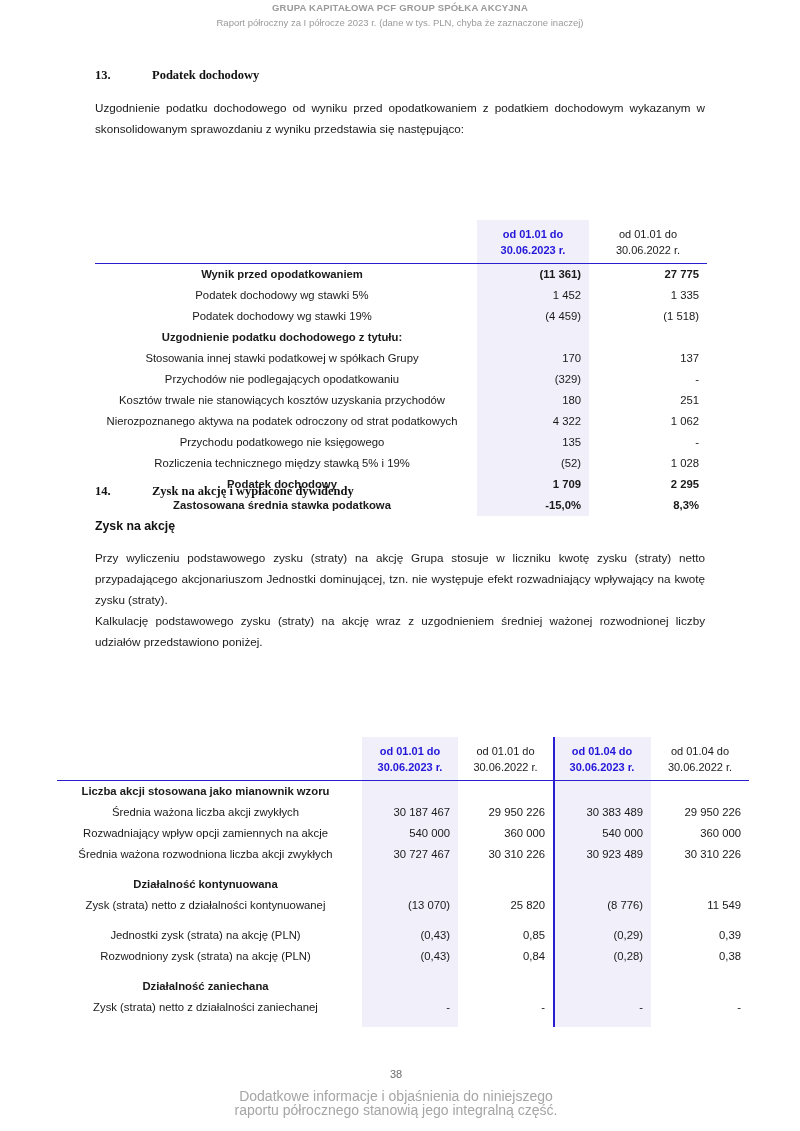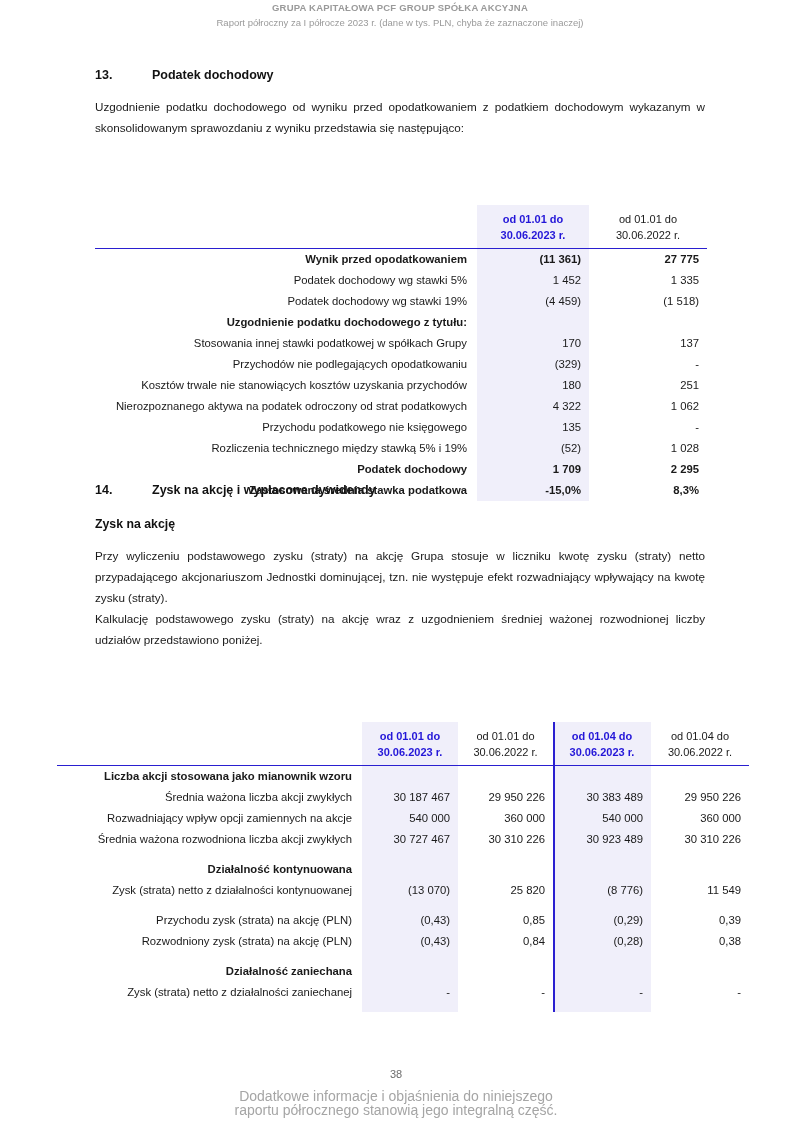--- a/index.html
+++ b/index.html
@@ -36,20 +36,21 @@
   .content {
     padding: 0 95px 0 95px;
   }
 
   .section-head {
     margin-top: 38px;
     font-size: 12.5px;
     font-weight: bold;
     color: #111;
     display: flex;
+    font-family: Liberation Serif, serif;
   }
   .section-head .num { width: 57px; flex: none; }
 
   p.body-text {
     font-size: 11.7px;
     line-height: 21px;
     text-align: justify;
     margin: 14px 0 0 0;
     color: #1a1a1a;
   }
@@ -59,27 +60,28 @@
     font-weight: bold;
     color: #111;
   }
 
   
   .ftable {
     position: absolute;
     border-collapse: collapse;
     font-size: 11.3px;
     color: #1a1a1a;
+    margin-top: 15px;
   }
   .ftable td {
     padding: 0;
     vertical-align: bottom;
   }
   .ftable .lbl {
-    text-align: right;
+    text-align: center;
     padding: 3px 10px 3px 2px;
     line-height: 15px;
   }
   .ftable .num {
     text-align: right;
     padding: 3px 8px 3px 6px;
     white-space: nowrap;
     line-height: 15px;
   }
   .ftable .hd {
@@ -317,21 +319,21 @@
         <td class="num">11 549</td>
       </tr>
       <tr class="spacer">
         <td></td>
         <td class="band"></td>
         <td></td>
         <td class="band divider-left"></td>
         <td></td>
       </tr>
       <tr>
-        <td class="lbl">Przychodu zysk (strata) na akcję (PLN)</td>
+        <td class="lbl">Jednostki zysk (strata) na akcję (PLN)</td>
         <td class="num band">(0,43)</td>
         <td class="num">0,85</td>
         <td class="num band divider-left">(0,29)</td>
         <td class="num">0,39</td>
       </tr>
       <tr>
         <td class="lbl">Rozwodniony zysk (strata) na akcję (PLN)</td>
         <td class="num band">(0,43)</td>
         <td class="num">0,84</td>
         <td class="num band divider-left">(0,28)</td>

